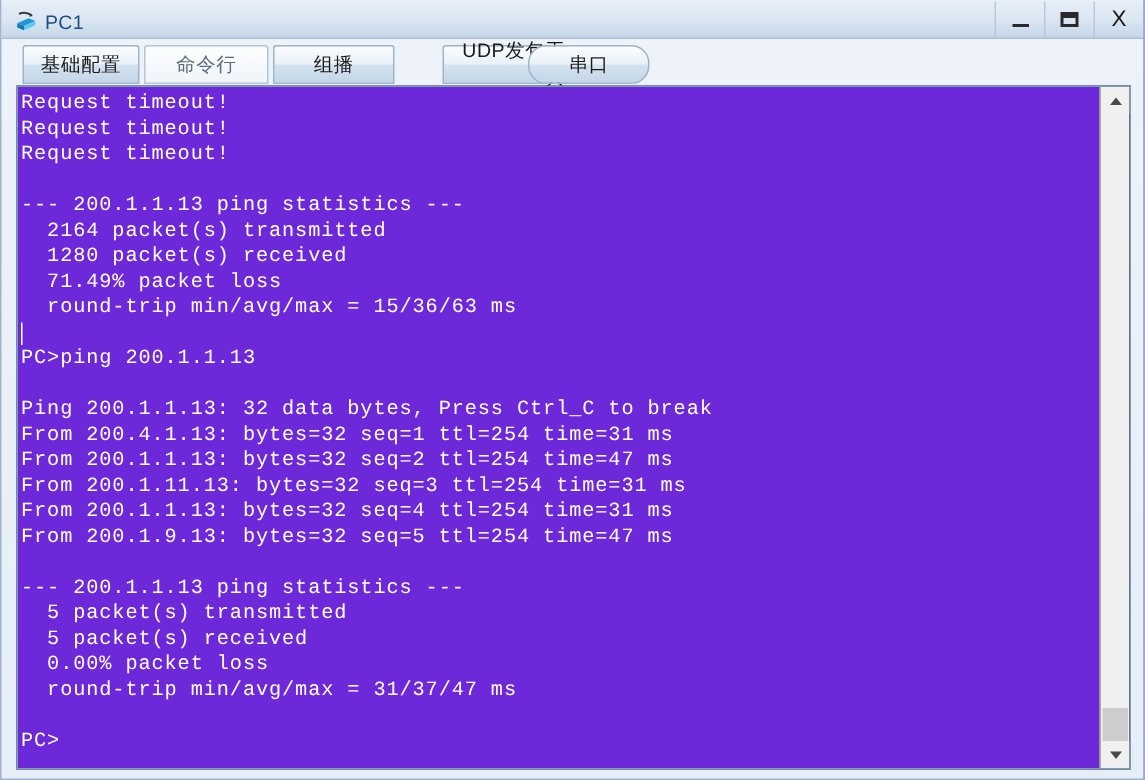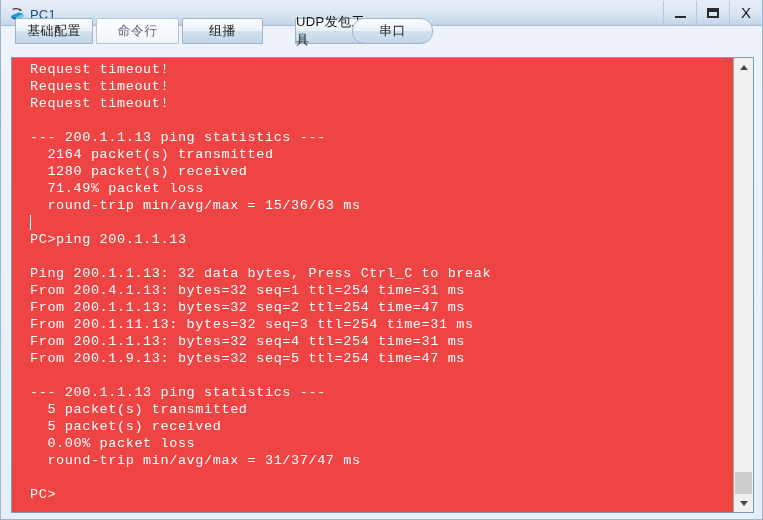--- a/index.html
+++ b/index.html
@@ -89,23 +89,24 @@
     font-size: 15px;
     color: #1b1b1b;
     font-family: "Liberation Sans", sans-serif;
     line-height: 14px;
     font-weight: 400;
   }
 
   
   .tabbar {
     position: absolute;
-    left: 0; top: 15px;
+    left: 0; top: 27px;
     width: 760px;
     height: 31px;
+    text-align: right;
   }
   .tab {
     position: absolute;
     top: 3px;
     height: 26px;
     box-sizing: border-box;
     border: 1px solid #9eb4c9;
     border-radius: 2px 2px 0 0;
     background: linear-gradient(180deg, #fbfdfe 0%, #eaf1f8 48%, #d3e2ef 52%, #c3d6e8 100%);
     display: flex;
@@ -131,23 +132,23 @@
     background: #000;
     border: 1px solid #7b9cba;
     box-sizing: border-box;
     overflow: hidden;
   }
   .console {
     position: absolute;
     left: 0; top: 0;
     width: 721px;
     height: 454px;
-    background: #ef4444;
-    overflow: hidden;
-    padding: 3px 0 0 18px;
+    background: #6d28d9;
+    overflow: hidden;
+    padding: 3px 0 0 2px;
     box-sizing: border-box;
   }
   .term-line {
     font-family: "Liberation Mono", "DejaVu Sans Mono", monospace;
     font-size: 13.5px;
     line-height: 17px;
     color: #ffffff;
     white-space: pre;
     height: 17px;
     letter-spacing: 0.6px;

